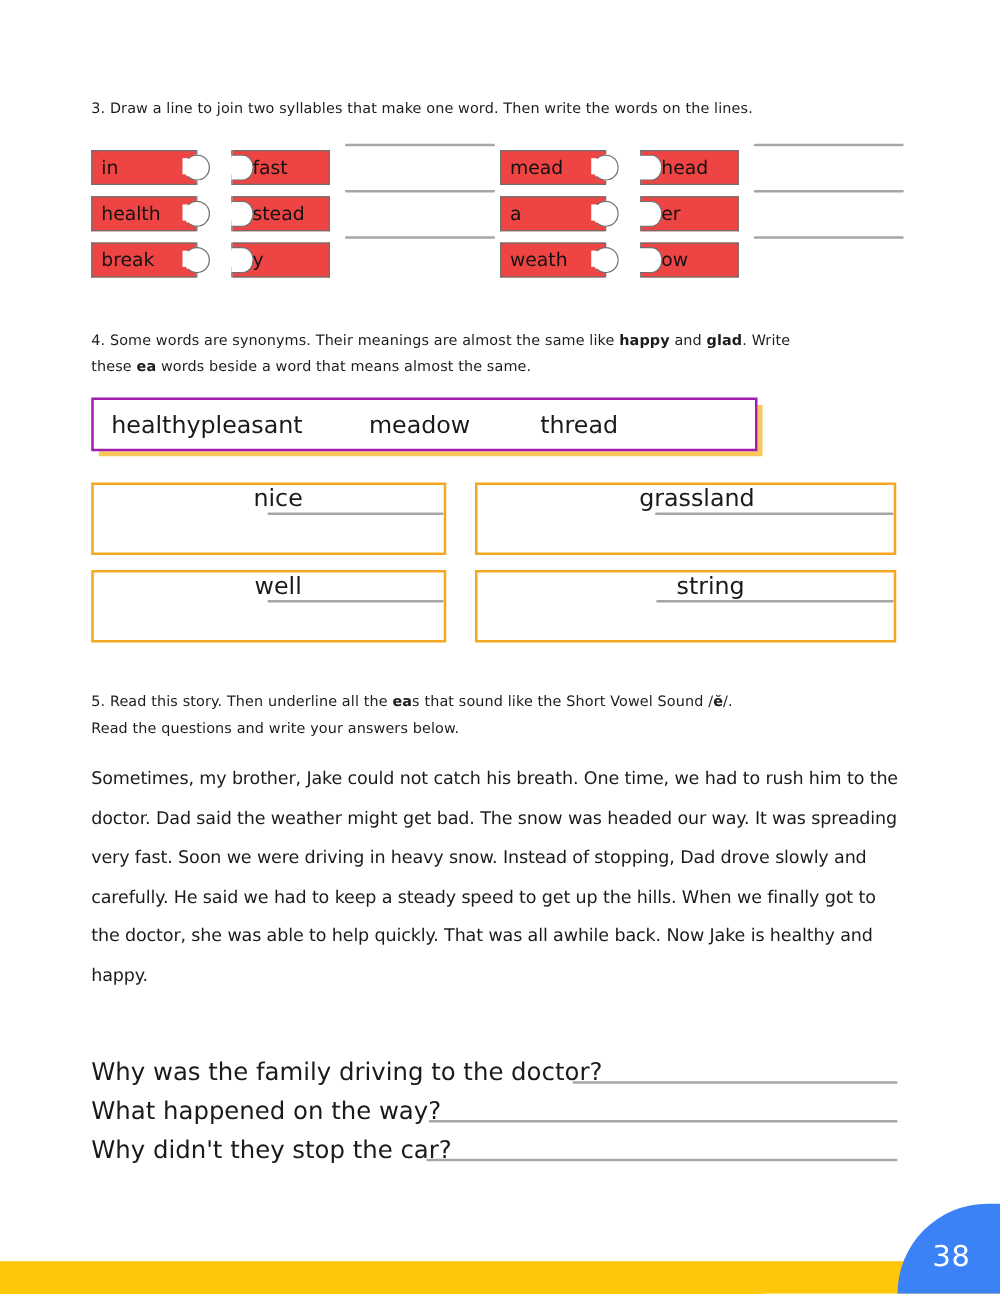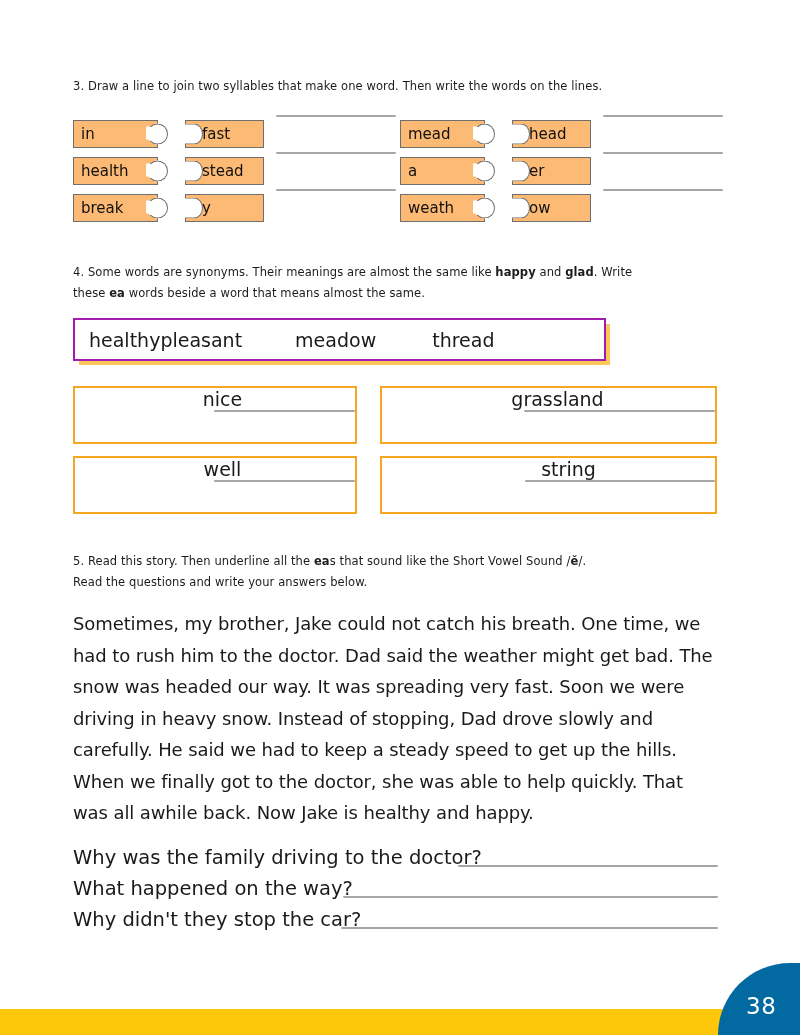--- a/index.html
+++ b/index.html
@@ -47,21 +47,21 @@
   .halfset { position: absolute; top: 0; }
   .halfset.left-half  { left: 0; }
   .halfset.right-half { left: 327px; }
 
   .piece {
     position: absolute;
     top: 2px;
     height: 28px;
     box-sizing: border-box;
     border: 1px solid #6f6f6f;
-    background: #fdba74;
+    background: #ef4444;
     font-family: "DejaVu Sans", sans-serif;
     font-size: 15px;
     color: #111;
     display: flex;
     align-items: center;
     white-space: nowrap;
   }
   
   .piece.piece-a {
     left: 0;
@@ -208,21 +208,21 @@
   #ans-2 .blank { width: 141px; margin-left: 24px; }
   #ans-3 .blank { width: 190px; margin-left: 22px; }
 
   
   #story {
     position: absolute;
     left: 73px;
     top: 608px;
     width: 648px;
     font-family: "DejaVu Sans", sans-serif;
-    font-size: 18px;
+    font-size: 14px;
     line-height: 31.5px;
     color: #1a1a1a;
     letter-spacing: -.1px;
   }
 
   
   #questions {
     position: absolute;
     left: 73px;
     top: 838px;
@@ -261,21 +261,21 @@
     width: 800px;
     height: 26px;
     background: #FFC709;
   }
   #page-badge {
     position: absolute;
     left: 718px;
     top: 963px;
     width: 82px;
     height: 72px;
-    background: #0369a1;
+    background: #3b82f6;
     border-top-left-radius: 72px 72px;
     overflow: hidden;
   }
   #page-badge .num {
     position: absolute;
     left: 28px;
     top: 30px;
     font-family: "DejaVu Sans", sans-serif;
     font-size: 23px;
     color: #ffffff;

